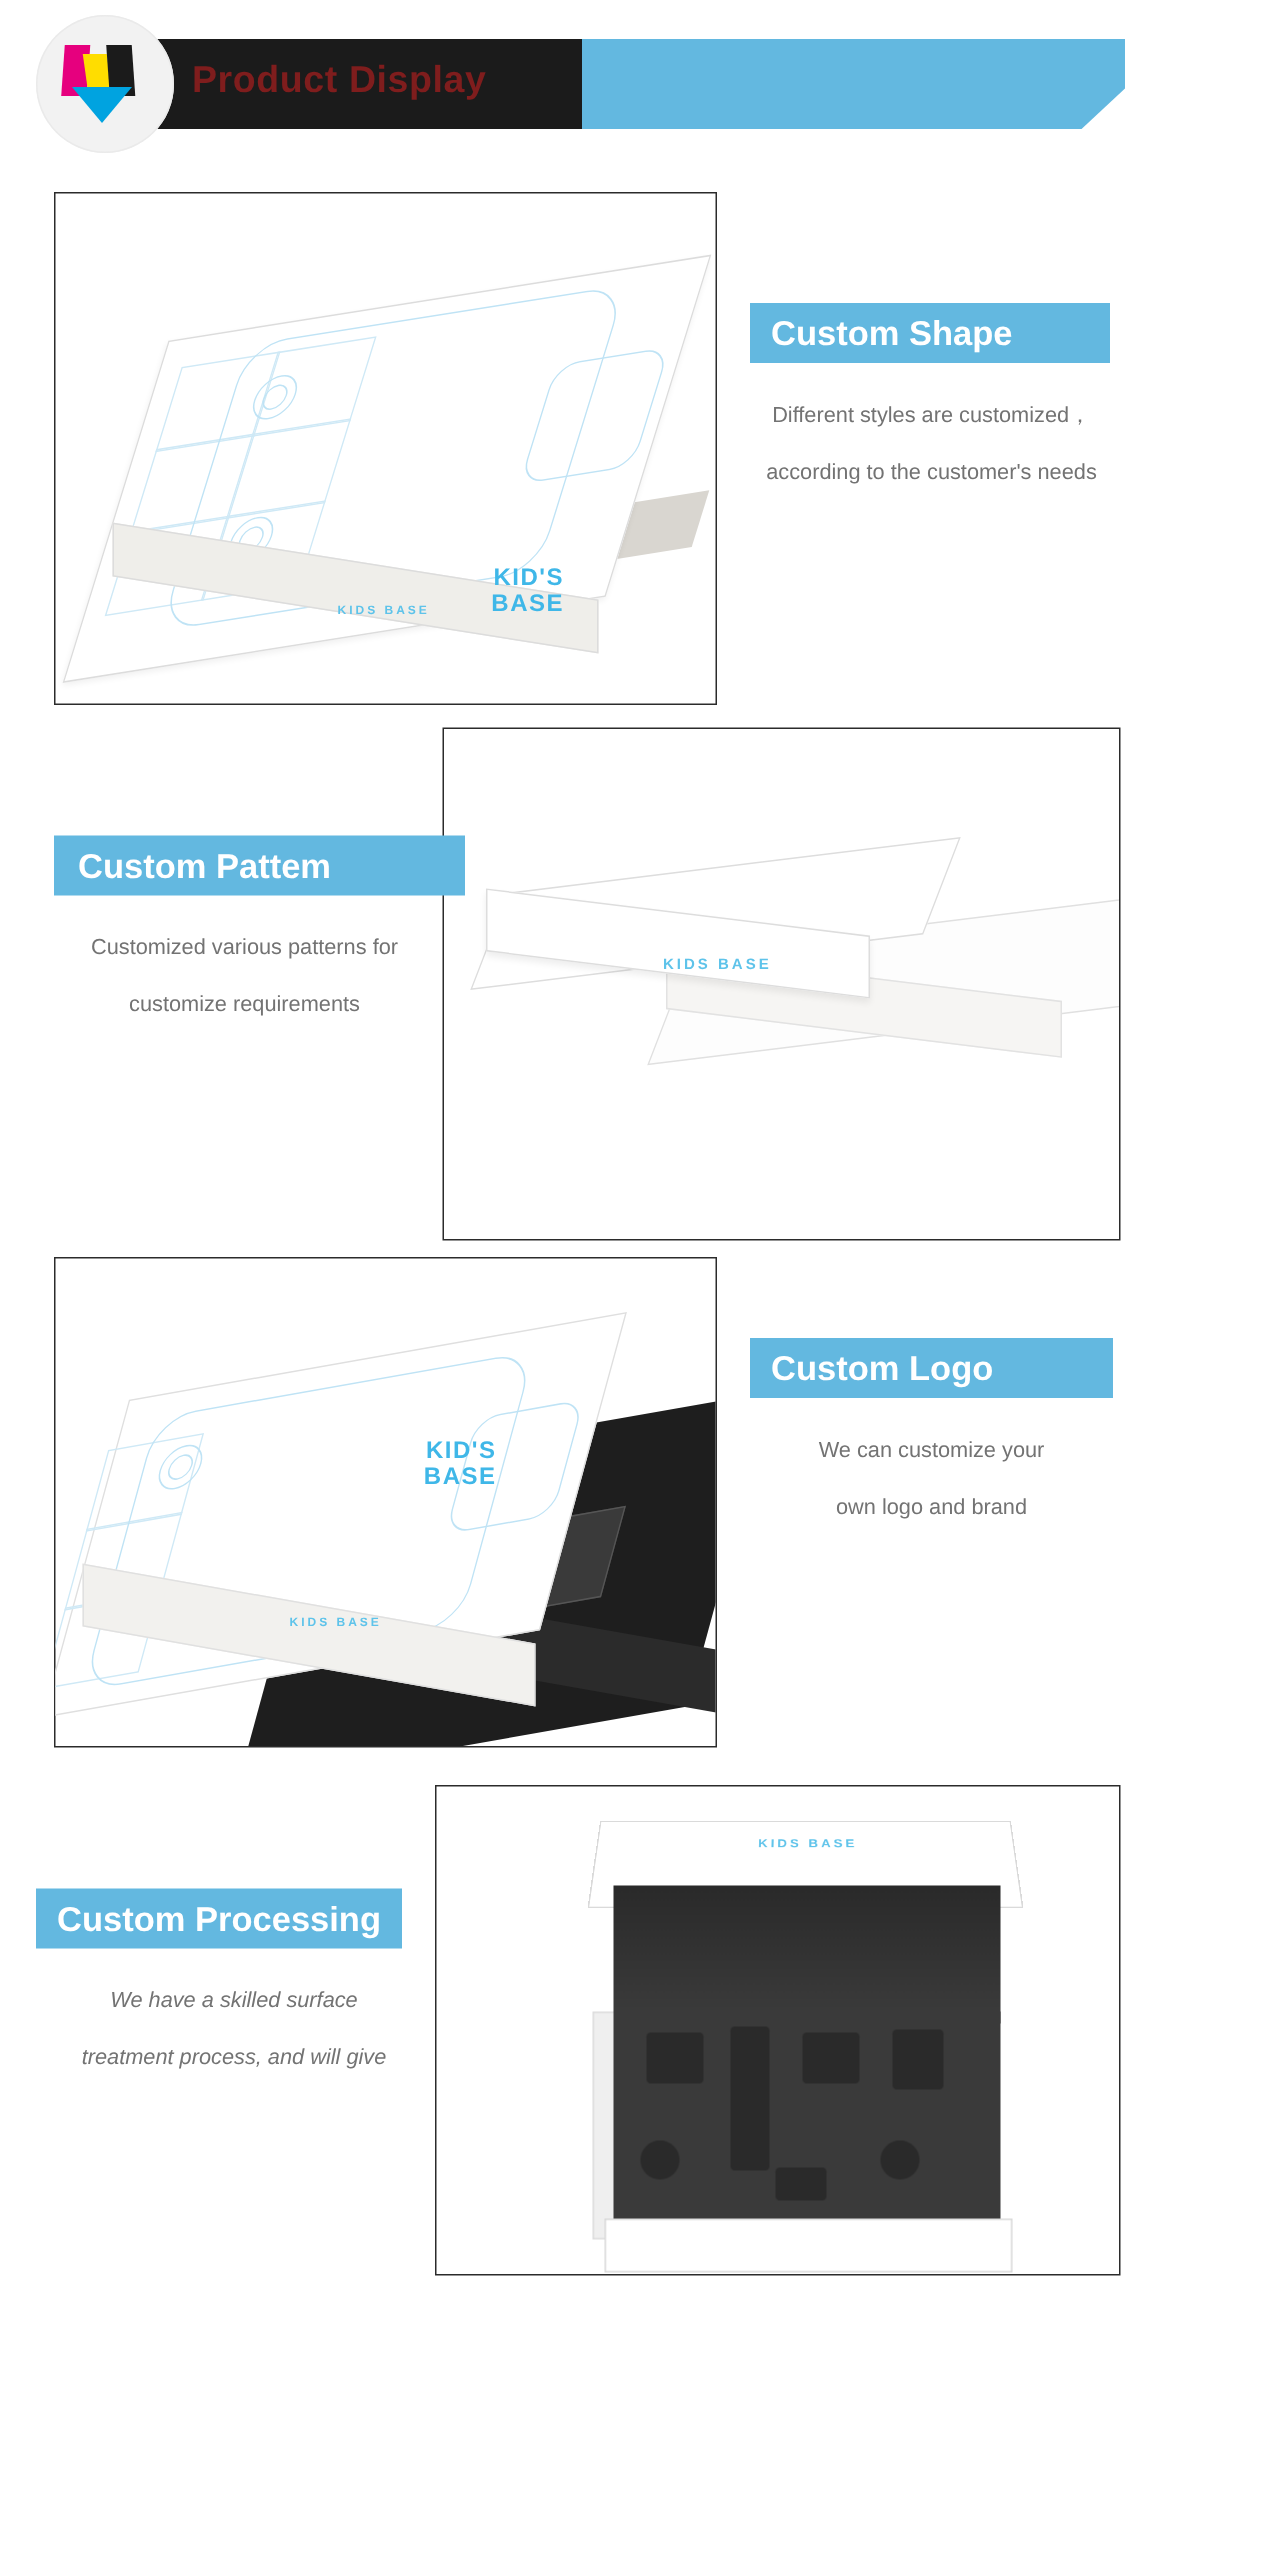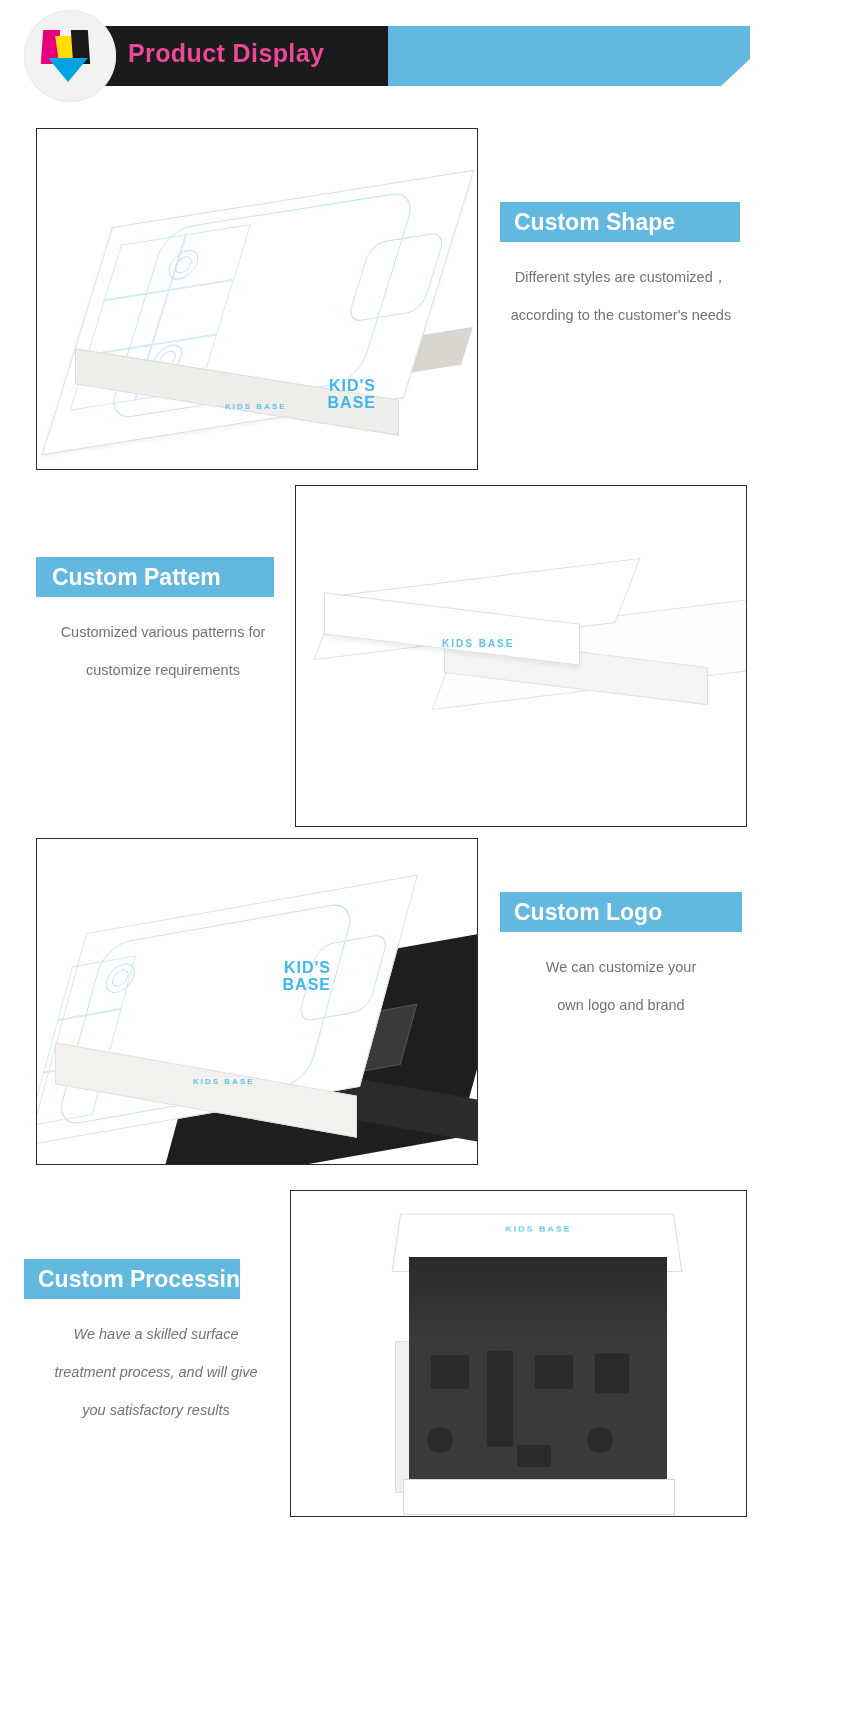--- a/index.html
+++ b/index.html
@@ -45,21 +45,21 @@
     top: 0;
     width: 362px;
     height: 60px;
     background: #63b8e0;
     clip-path: polygon(0 0, 100% 0, 100% 55%, 92% 100%, 0 100%);
   }
   .banner-title {
     position: absolute;
     left: 40px;
     top: 13px;
-    color: #ec4899;
+    color: #7f1d1d;
     font-size: 25px;
     font-weight: bold;
     letter-spacing: 0.4px;
     white-space: nowrap;
   }
   .logo-circle {
     position: absolute;
     left: 24px;
     top: 10px;
     width: 92px;
@@ -383,21 +383,21 @@
   <div class="scene">
     <div class="s2-dark"></div>
     <div class="s2-base-top"></div>
     <div class="s2-base-front"></div>
     <div class="s2-lid-top"></div>
     <div class="s2-lid-front"></div>
     <div class="kb-small" style="left:146px; top:152px; font-size:10px;">KIDS BASE</div>
   </div>
 </div>
 
-<div class="label-bar" style="left:36px; top:557px; width:238px; height:40px;padding-left:16px;">Custom Pattem</div>
+<div class="label-bar" style="left:36px; top:557px; width:274px; height:40px;padding-left:16px;">Custom Pattem</div>
 <div class="desc" style="left:36px; top:613px; width:254px;">
   <div>Customized various patterns for</div>
   <div>customize requirements</div>
 </div>
 
 <div class="photo-frame" style="left:36px; top:838px; width:440px; height:325px;">
   <div class="scene">
     <div class="s3-tray"></div>
     <div class="s3-slot"></div>
     <div class="s3-tray-front"></div>
@@ -440,18 +440,17 @@
       <div class="foam-cut" style="left:186px; top:12px; width:34px; height:40px;"></div>
       <div class="foam-cut" style="left:78px; top:10px; width:26px; height:96px;"></div>
       <div class="foam-circle" style="left:18px; top:86px; width:26px; height:26px;"></div>
       <div class="foam-circle" style="left:178px; top:86px; width:26px; height:26px;"></div>
       <div class="foam-cut" style="left:108px; top:104px; width:34px; height:22px;"></div>
     </div>
     <div class="s4-base-front"></div>
   </div>
 </div>
 
-<div class="label-bar" style="left:24px; top:1259px; width:216px; height:40px;">Custom Processing</div>
+<div class="label-bar" style="left:24px; top:1259px; width:244px; height:40px;">Custom Processing</div>
 <div class="desc" style="left:24px; top:1315px; width:264px;font-style:italic;">
   <div>We have a skilled surface</div>
   <div>treatment process, and will give</div>
-  <div>you satisfactory results</div>
 </div>
 
 </body></html>

